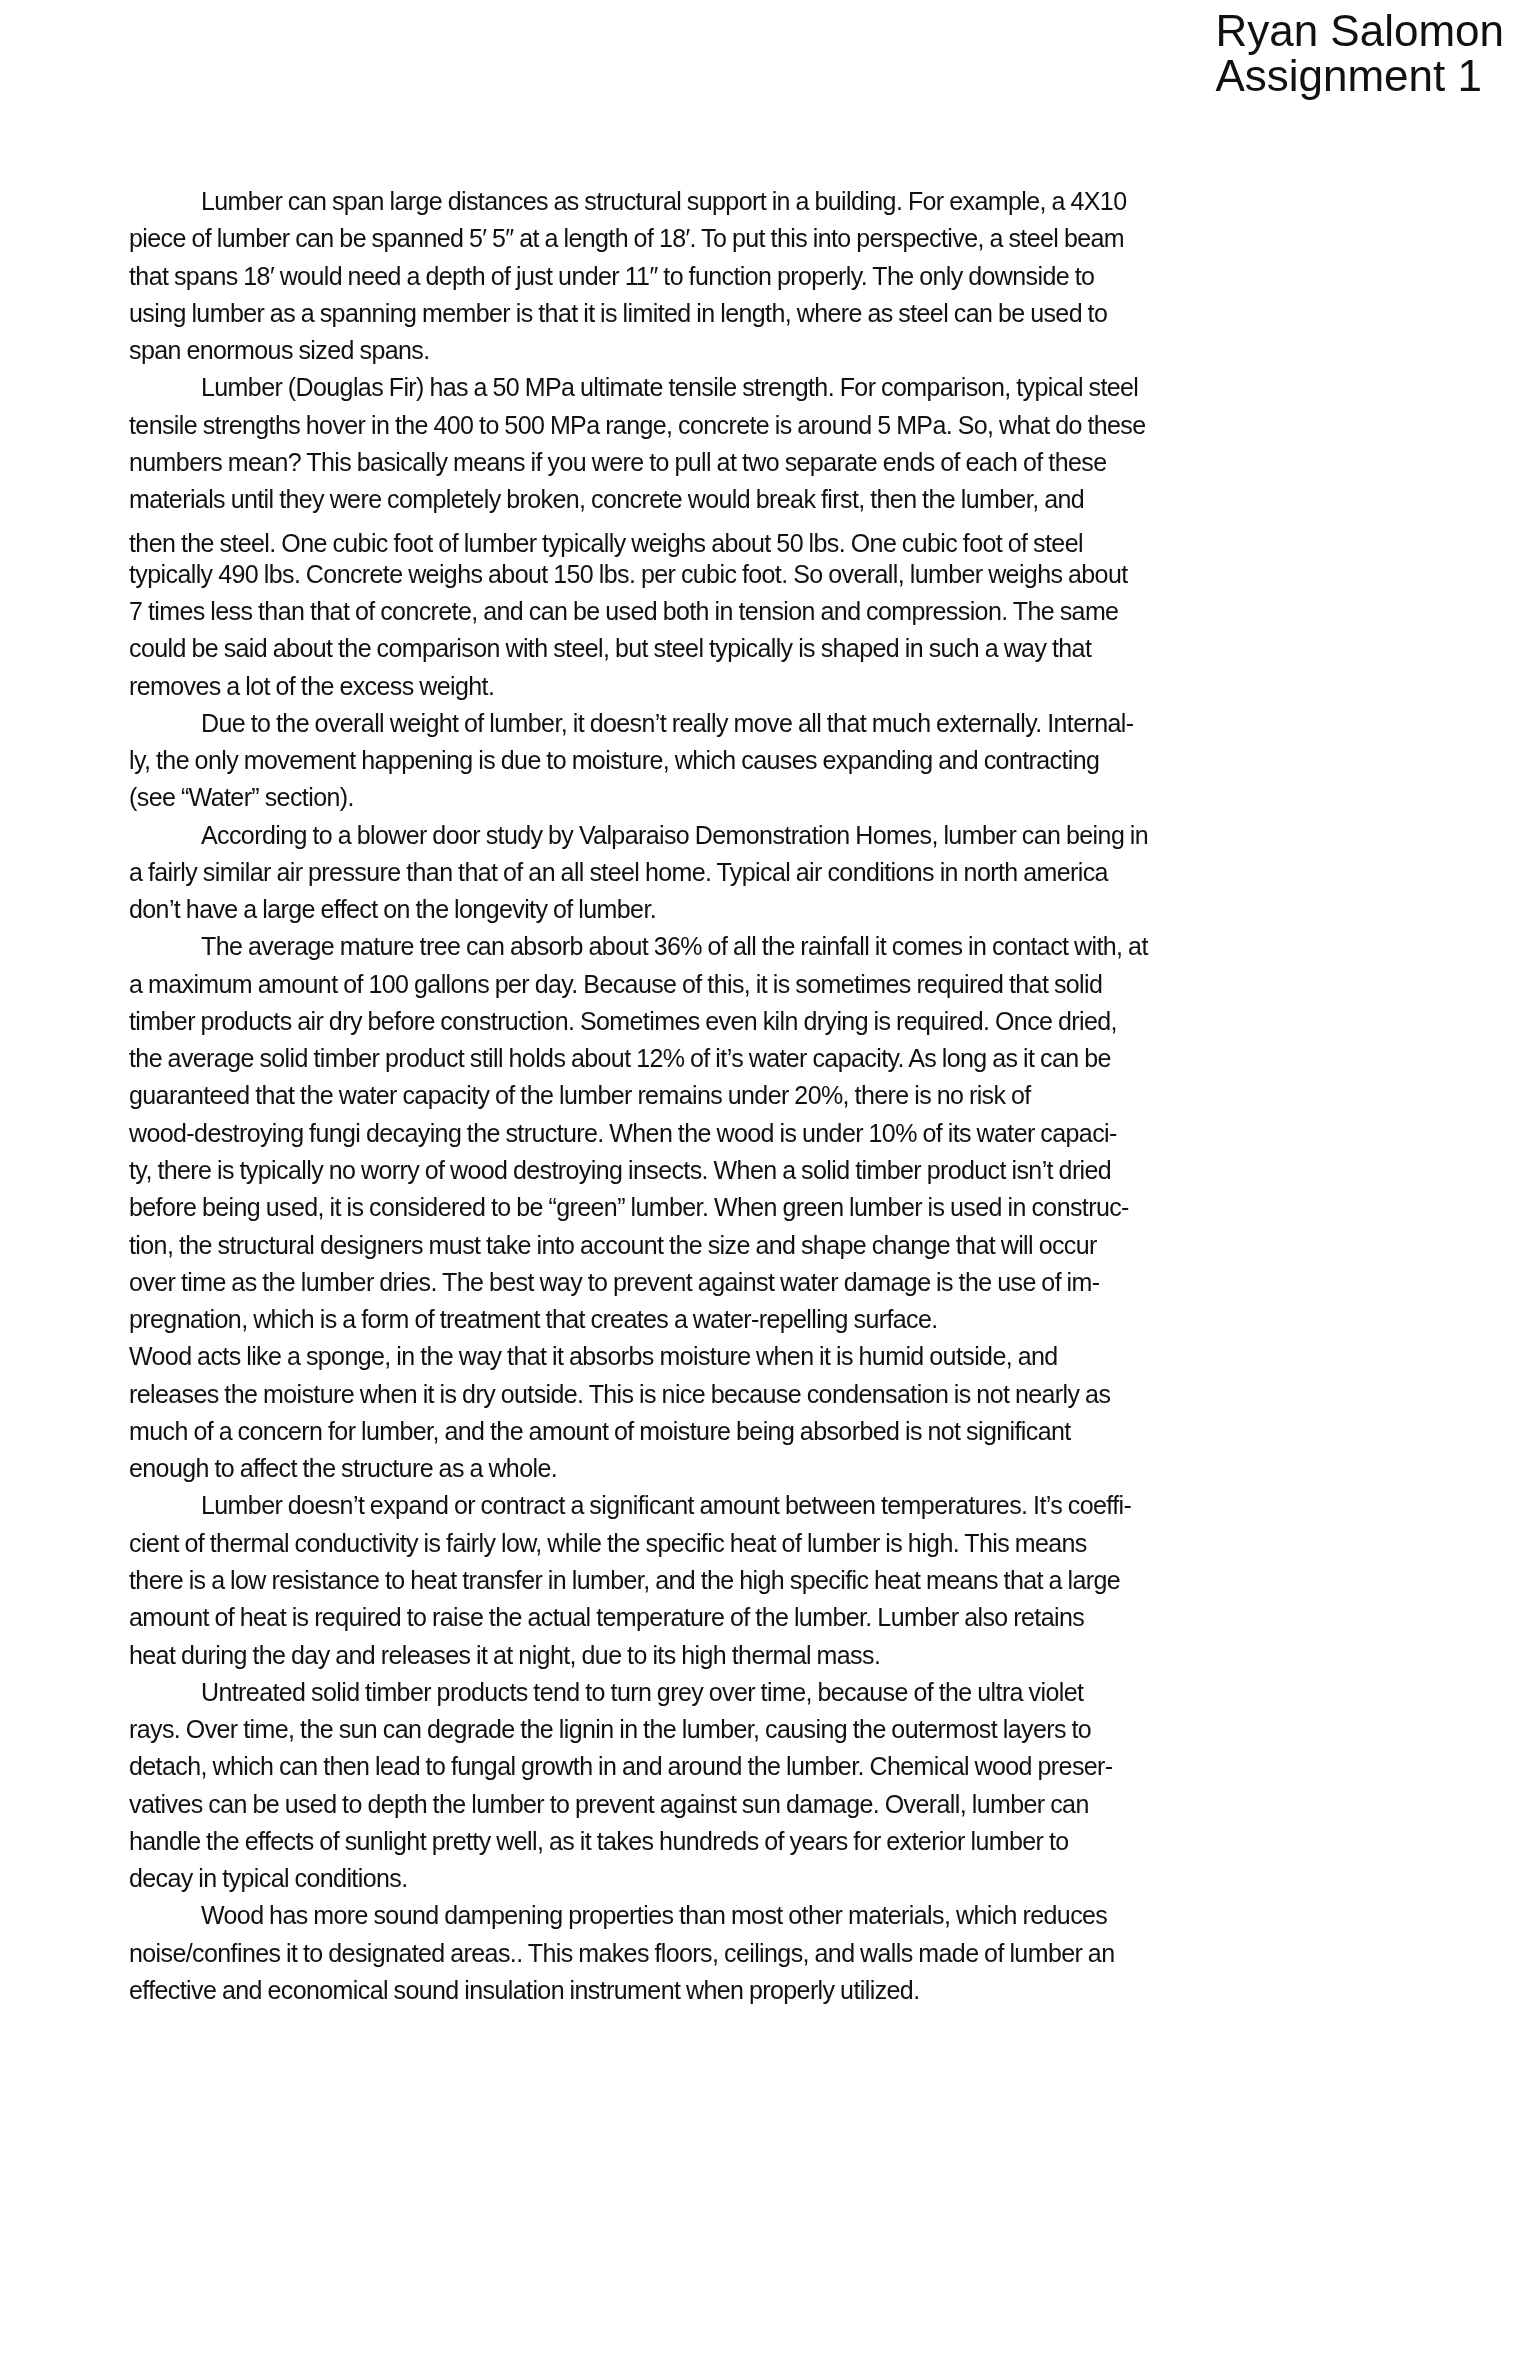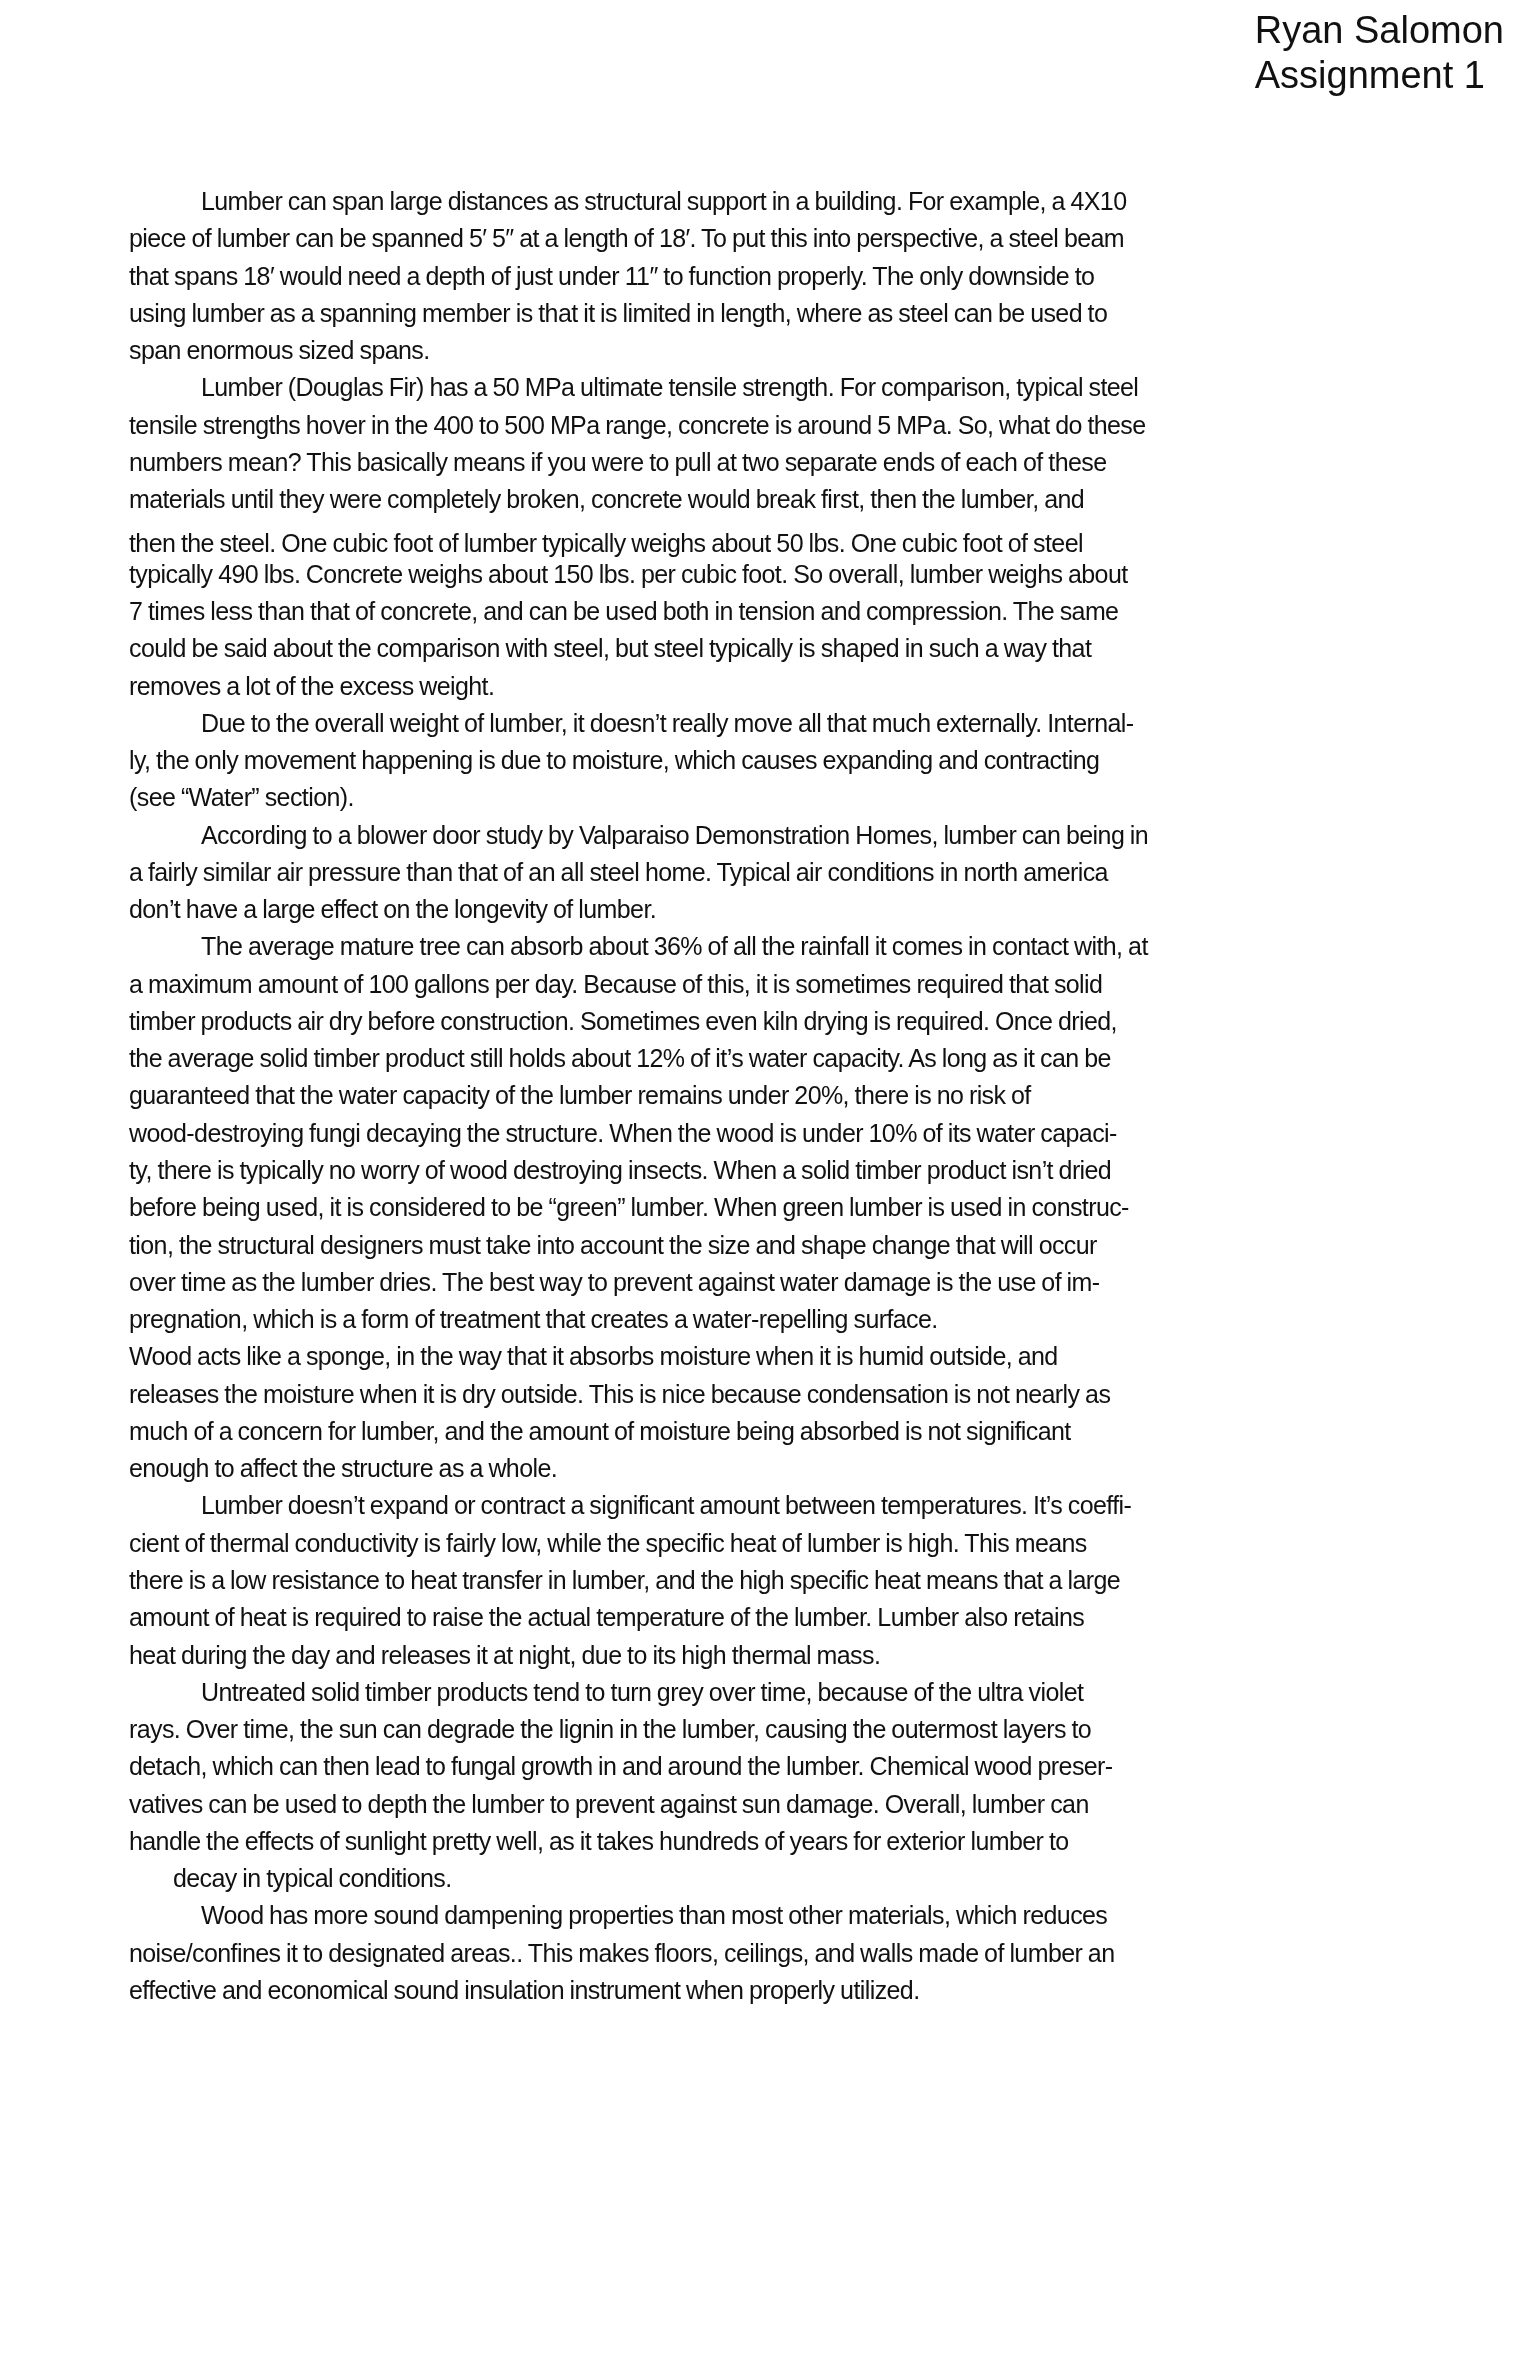--- a/index.html
+++ b/index.html
@@ -1,18 +1,18 @@
 <!DOCTYPE html>
 <html style="font-size:11.2px"><head>
 <meta charset="utf-8">
 <style>
   html, body { margin: 0; padding: 0; background: #ffffff; }
   body { width: 1538px; height: 2377px; position: relative; overflow: hidden; }
   .page { position: absolute; left: 0; top: 0; width: 1538px; height: 2377px; background: #fff; }
-  .header { position: absolute; right: 34px; top: 8.4px; text-align: left; color: #111; font-family: "Liberation Sans", sans-serif; font-size: 38px; line-height: 45px; }
+  .header { position: absolute; right: 34px; top: 8.4px; text-align: left; color: #111; font-family: "Liberation Sans", sans-serif; font-size: 44px; line-height: 45px; }
   .header div { white-space: nowrap; }
   .body-text { position: absolute; left: 129px; top: 183px; width: 1273px; color: #111; font-family: "Liberation Sans", sans-serif; font-size: 25px; }
   .line { position: absolute; left: 0; white-space: nowrap; height: 37px; line-height: 37px; letter-spacing: -0.6px; word-spacing: -0.7px; }
   .line.indent { left: 72px; }
 </style>
 </head>
 <body>
 
 <div class="page">
   <div class="header">
@@ -58,19 +58,19 @@
       <div class="line indent" style="top: 1304px;">Lumber doesn’t expand or contract a significant amount between temperatures. It’s coeffi-</div>
       <div class="line" style="top: 1342px;">cient of thermal conductivity is fairly low, while the specific heat of lumber is high. This means</div>
       <div class="line" style="top: 1379px;">there is a low resistance to heat transfer in lumber, and the high specific heat means that a large</div>
       <div class="line" style="top: 1416px;">amount of heat is required to raise the actual temperature of the lumber. Lumber also retains</div>
       <div class="line" style="top: 1454px;">heat during the day and releases it at night, due to its high thermal mass.</div>
       <div class="line indent" style="top: 1491px;">Untreated solid timber products tend to turn grey over time, because of the ultra violet</div>
       <div class="line" style="top: 1528px;">rays. Over time, the sun can degrade the lignin in the lumber, causing the outermost layers to</div>
       <div class="line" style="top: 1565px;">detach, which can then lead to fungal growth in and around the lumber. Chemical wood preser-</div>
       <div class="line" style="top: 1603px;">vatives can be used to depth the lumber to prevent against sun damage. Overall, lumber can</div>
       <div class="line" style="top: 1640px;">handle the effects of sunlight pretty well, as it takes hundreds of years for exterior lumber to</div>
-      <div class="line" style="top: 1677px; margin-left: 44px;">decay in typical conditions.</div>
+      <div class="line" style="top: 1677px;">decay in typical conditions.</div>
       <div class="line indent" style="top: 1714px;">Wood has more sound dampening properties than most other materials, which reduces</div>
       <div class="line" style="top: 1752px;">noise/confines it to designated areas.. This makes floors, ceilings, and walls made of lumber an</div>
       <div class="line" style="top: 1789px;">effective and economical sound insulation instrument when properly utilized.</div>
     </div>
 </div>
 
 
 </body></html>

